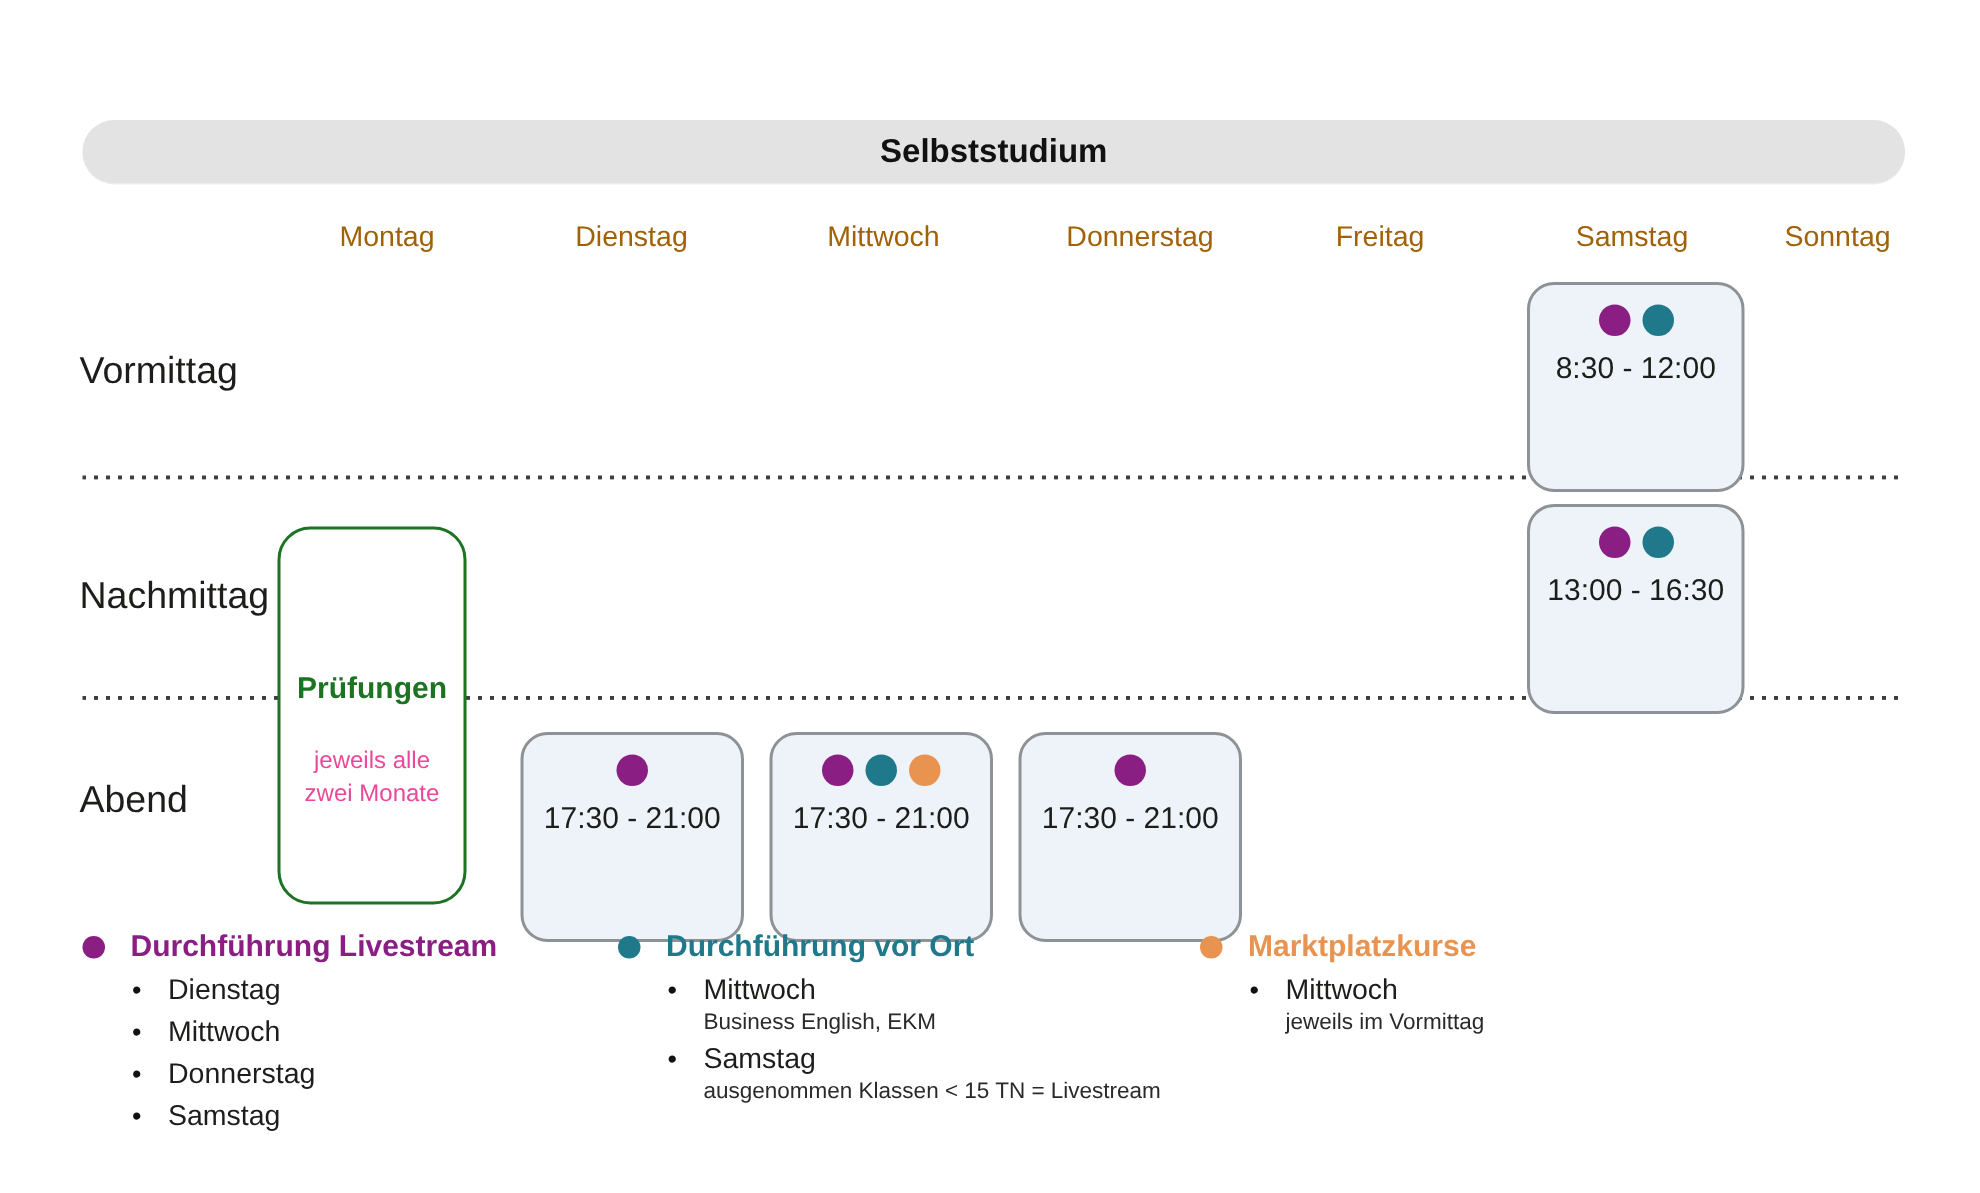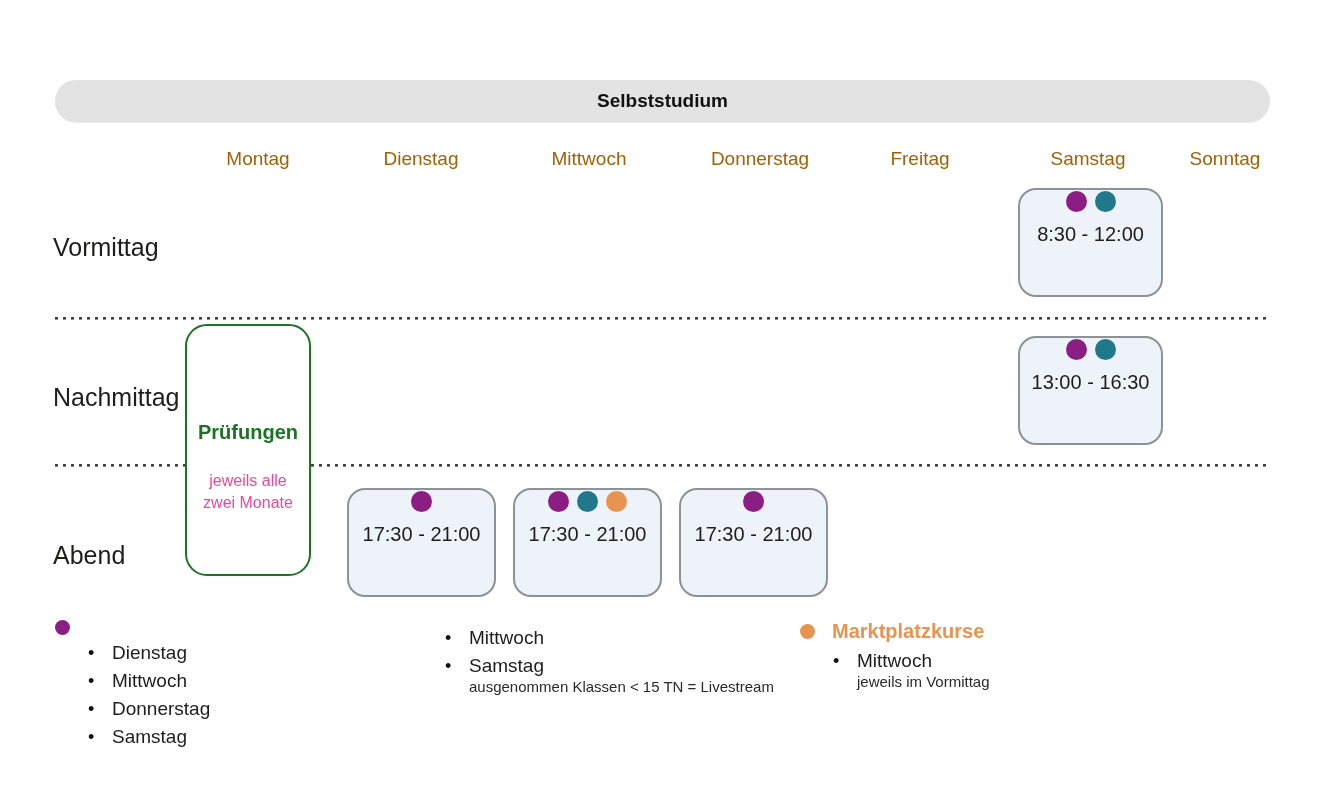--- a/index.html
+++ b/index.html
@@ -12,21 +12,21 @@
     overflow:hidden;
   }
   
   .banner{
     position:absolute;left:55px;top:80px;width:1215px;height:42px;
     background:var(--banner_fill,#e3e3e3);
     border-radius:21px;
     display:flex;align-items:center;justify-content:center;
     box-shadow:0 1px 0 rgba(0,0,0,.08);
   }
-  .banner span{font-size:19px;font-weight:bold;color:#111;}
+  .banner span{font-size:22px;font-weight:bold;color:#111;}
   
   .day{
     position:absolute;top:148px;transform:translateX(-50%);
     font-size:19px;color:#a16207;white-space:nowrap;
   }
   
   .row-label{
     position:absolute;left:53px;
     font-size:25px;color:#1d1d1b;white-space:nowrap;
   }
@@ -37,29 +37,30 @@
     background-repeat:repeat-x;background-size:auto 2.6px;background-position:left center;
   }
   
   .card{
     position:absolute;box-sizing:border-box;
     border:2px solid var(--card_border,#8d9296);
     border-radius:18px;
     background:var(--card_fill,#edf3f8);
   }
   .event{
-    height:109px;
+    height:140px;
     display:flex;flex-direction:column;align-items:center;
+    padding-top:12px;
   }
   .dots{display:flex;gap:8px;height:22px;align-items:center;}
   .dot{width:21px;height:21px;border-radius:50%;display:inline-block;}
   .time{margin-top:11px;font-size:20px;color:#1d1d1b;white-space:nowrap;}
   
   .exam{
-    left:185px;top:324px;width:126px;height:252px;
+    left:185px;top:351px;width:126px;height:252px;
     background:#ffffff;
     border:2.5px solid var(--exam_green,#1c7423);
     border-radius:22px;
     display:flex;flex-direction:column;align-items:center;
     padding-top:95px;text-align:center;
   }
   .exam-title{font-size:20px;font-weight:bold;color:var(--exam_green,#1c7423);}
   .exam-note{margin-top:26px;font-size:16px;line-height:22px;color:#ec4899;padding:0 8px;}
   
   .legend-col{position:absolute;top:620px;}
@@ -91,21 +92,21 @@
   <span class="day" style="left:258px">Montag</span>
   <span class="day" style="left:421px">Dienstag</span>
   <span class="day" style="left:589px">Mittwoch</span>
   <span class="day" style="left:760px">Donnerstag</span>
   <span class="day" style="left:920px">Freitag</span>
   <span class="day" style="left:1088px">Samstag</span>
   <span class="day" style="left:1225px">Sonntag</span>
 
   <span class="row-label" style="top:233px">Vormittag</span>
   <span class="row-label" style="top:383px">Nachmittag</span>
-  <span class="row-label" style="top:541px">Abend</span>
+  <span class="row-label" style="top:519px">Abend</span>
 
   <div class="dotline" style="top:317px"></div>
   <div class="dotline" style="top:464px"></div>
 
   <div class="card exam">
     <div class="exam-title">Prüfungen</div>
     <div class="exam-note">jeweils alle zwei Monate</div>
   </div>
 
   <div class="card event" style="left:1018px;top:188px;width:145px">
@@ -143,20 +144,21 @@
   <div class="card event" style="left:679px;top:488px;width:149px">
     <div class="dots">
         <span class="dot" style="background: var(--livestream);"></span>
       </div>
     <div class="time">17:30 - 21:00</div>
   </div>
 
   <div class="legend-col c-livestream" style="left:55px">
     <div class="legend-header">
       <span class="legend-dot"></span>
+      <span class="legend-title">Durchführung Livestream</span>
     </div>
     <div class="legend-items">
       <div class="legend-item">
         <div class="legend-item-row">
           <span class="bullet">•</span>
           <span class="legend-label">Dienstag</span>
         </div>
       </div>
       <div class="legend-item">
         <div class="legend-item-row">
@@ -173,26 +175,31 @@
       <div class="legend-item">
         <div class="legend-item-row">
           <span class="bullet">•</span>
           <span class="legend-label">Samstag</span>
         </div>
       </div>
     </div>
   </div>
 
   <div class="legend-col c-vorort" style="left:412px">
+    <div class="legend-header">
+      <span class="legend-dot"></span>
+      <span class="legend-title">Durchführung vor Ort</span>
+    </div>
     <div class="legend-items">
       <div class="legend-item">
         <div class="legend-item-row">
           <span class="bullet">•</span>
           <span class="legend-label">Mittwoch</span>
         </div>
+        <div class="legend-note">Business English, EKM</div>
       </div>
       <div class="legend-item">
         <div class="legend-item-row">
           <span class="bullet">•</span>
           <span class="legend-label">Samstag</span>
         </div>
         <div class="legend-note">ausgenommen Klassen &lt; 15 TN = Livestream</div>
       </div>
     </div>
   </div>

